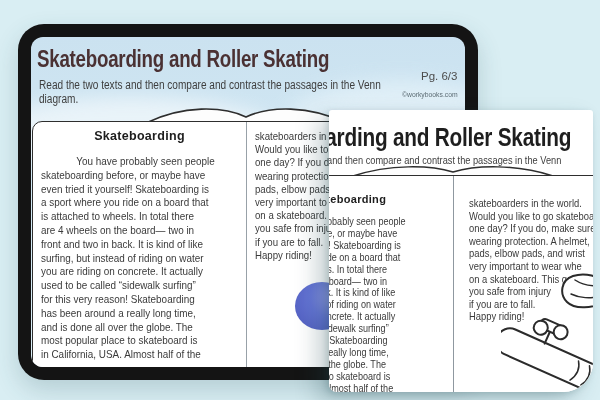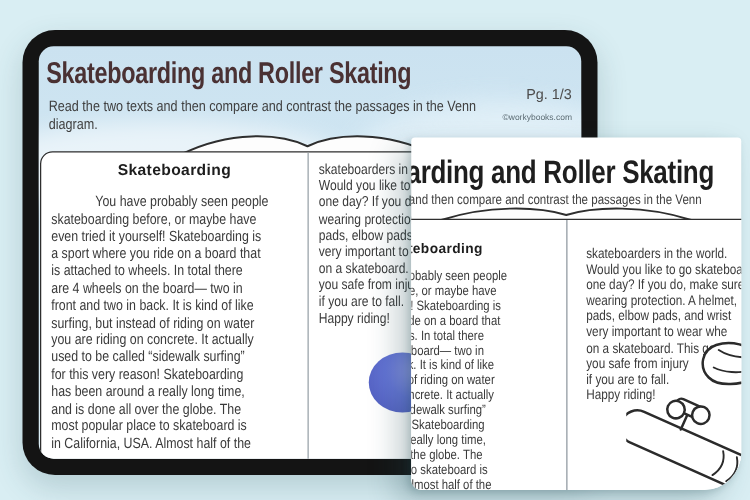--- a/index.html
+++ b/index.html
@@ -88,21 +88,21 @@
 <body>
 
 <div class="tablet">
   <div class="screen">
     <div class="cloud1"></div>
     <div class="cloud2"></div>
 
     <div class="ws-title">Skateboarding and Roller Skating</div>
     <div class="ws-instructions">Read the two texts and then compare and contrast the passages in the Venn
 diagram.</div>
-    <div class="ws-pg">Pg. 1/3</div>
+    <div class="ws-pg">Pg. 6/3</div>
     <div class="ws-copy">©workybooks.com</div>
 
     <svg class="notch" style="left:114px;top:66px;" width="202" height="20" viewBox="0 0 202 20">
       <path d="M1,20 C38,2 78,3 101,14 C124,3 164,2 201,20" fill="#fdfdfd" stroke="none"></path>
       <path d="M1,20 C38,2 78,3 101,14 C124,3 164,2 201,20" fill="none" stroke="#2e2e2e" stroke-width="1.6"></path>
     </svg>
 
     <div class="ws-box">
       <div class="divider"></div>
       <div class="col-heading">Skateboarding</div>

